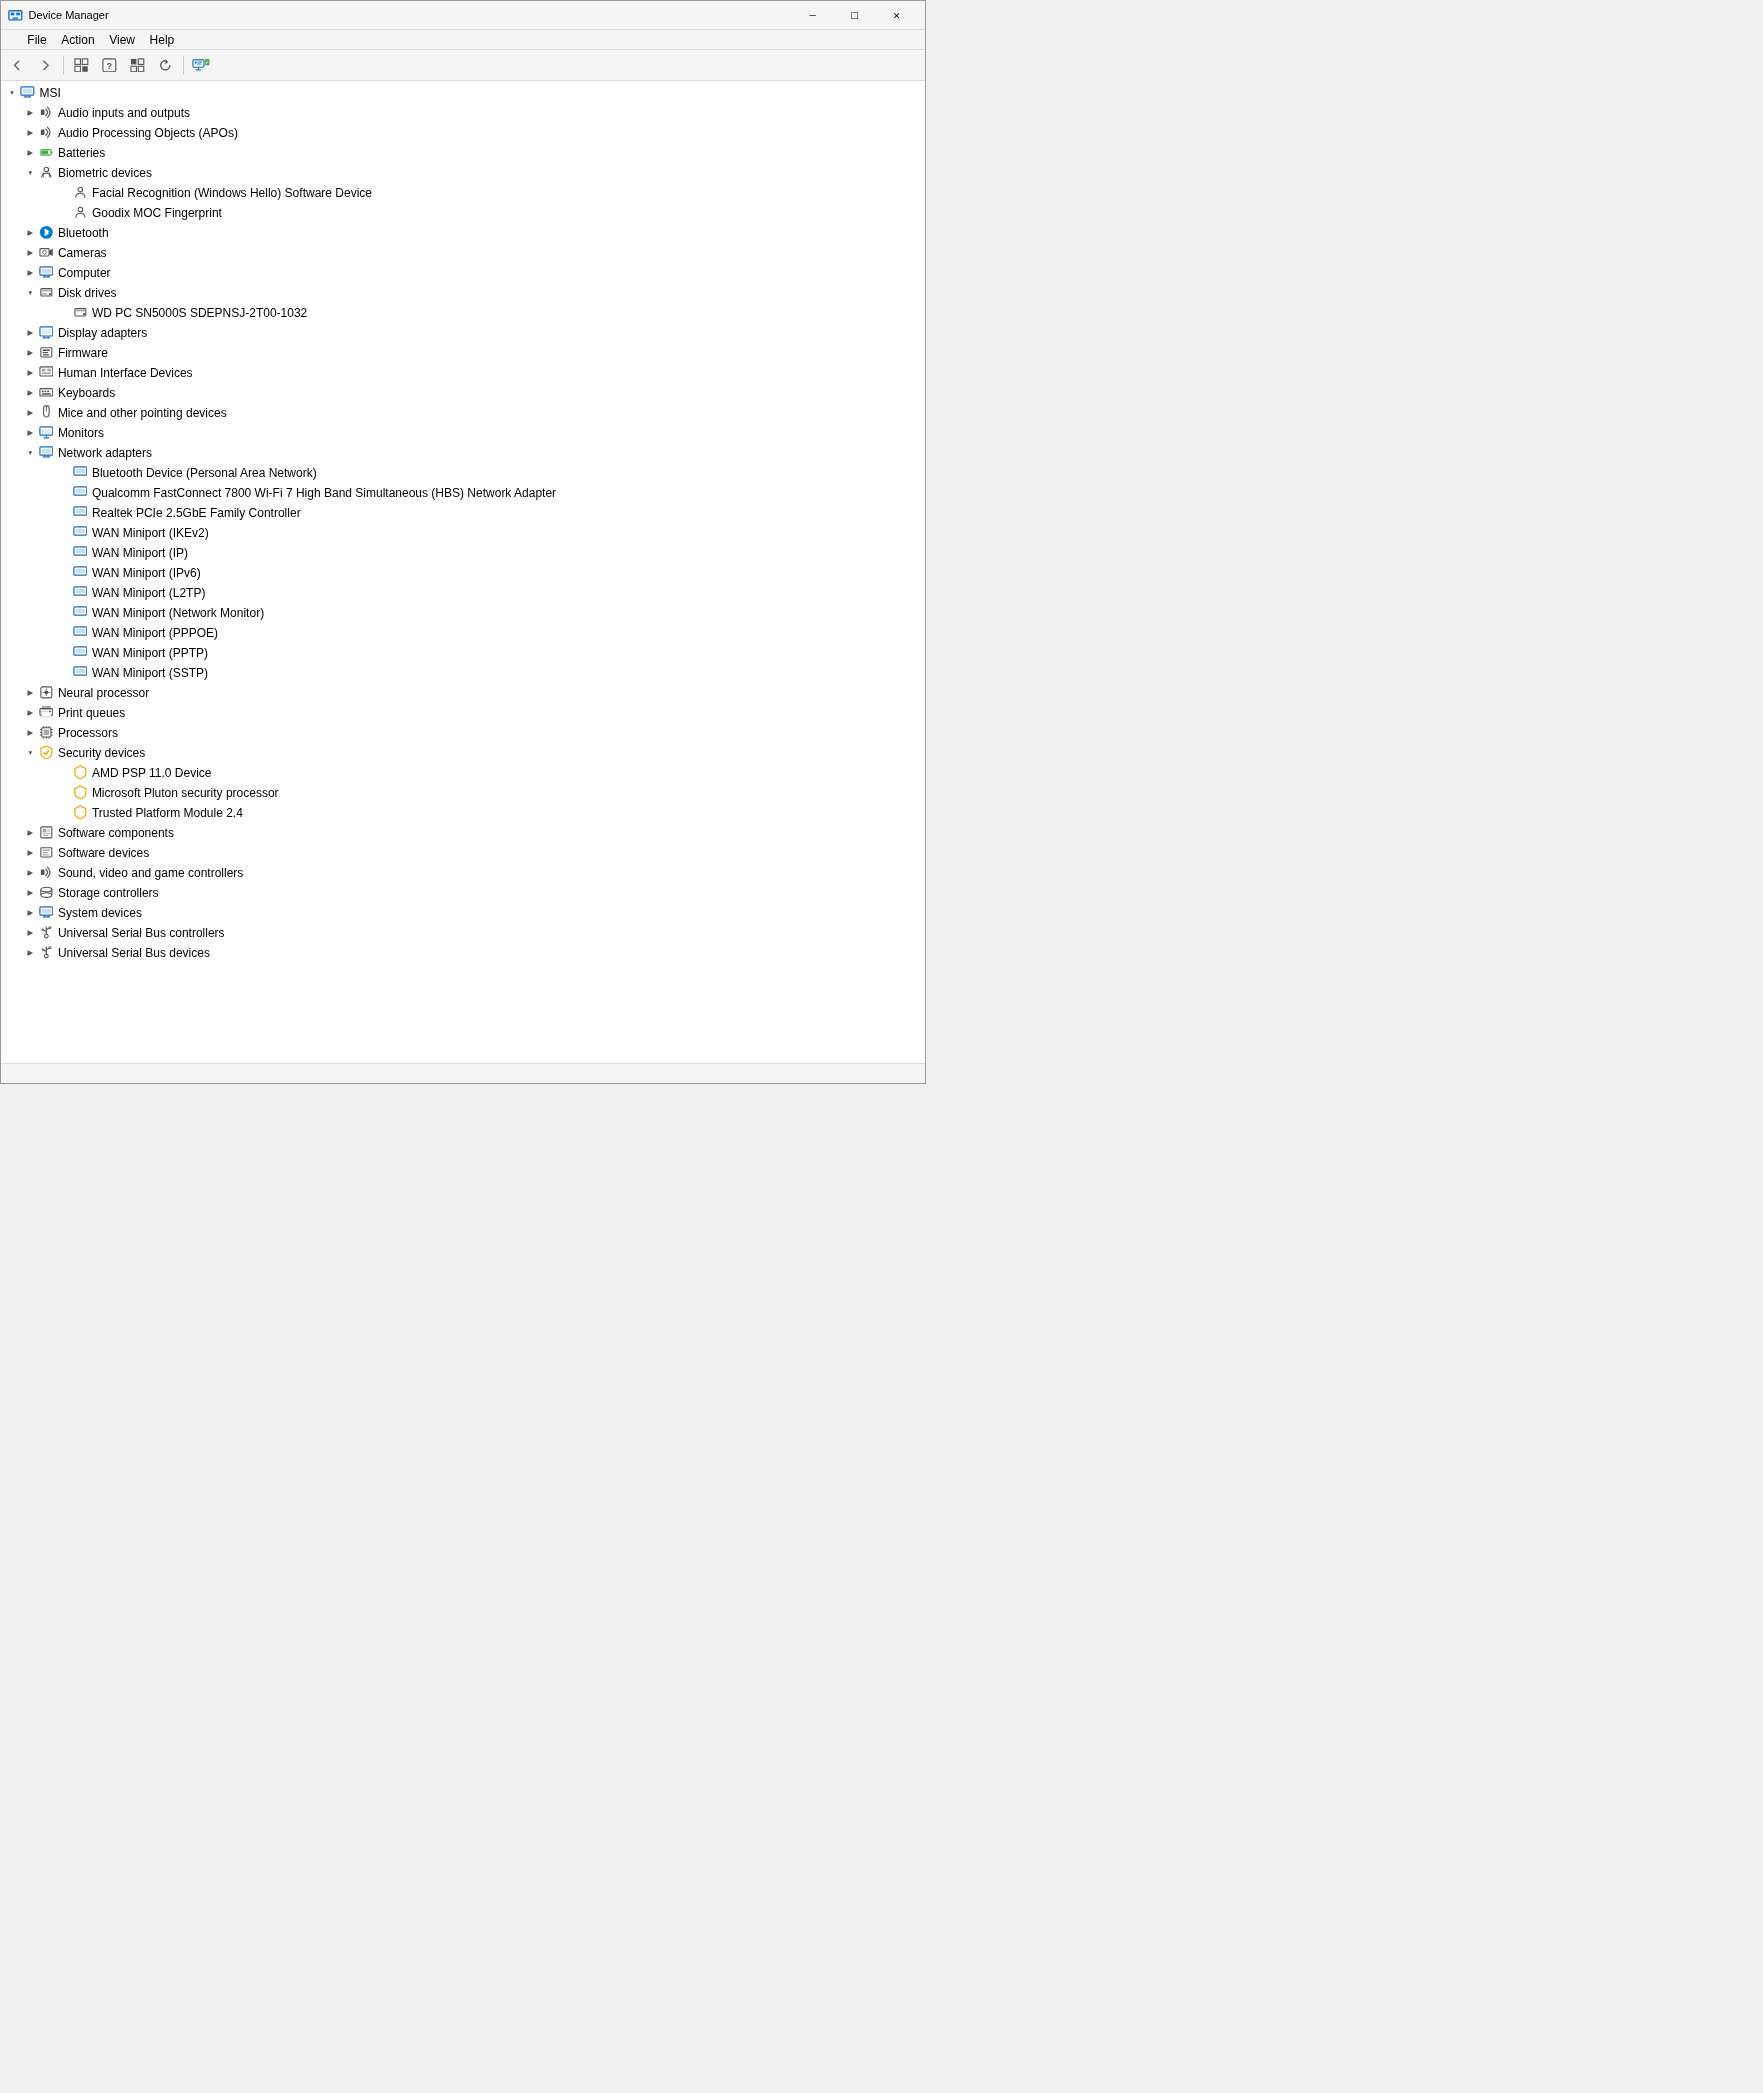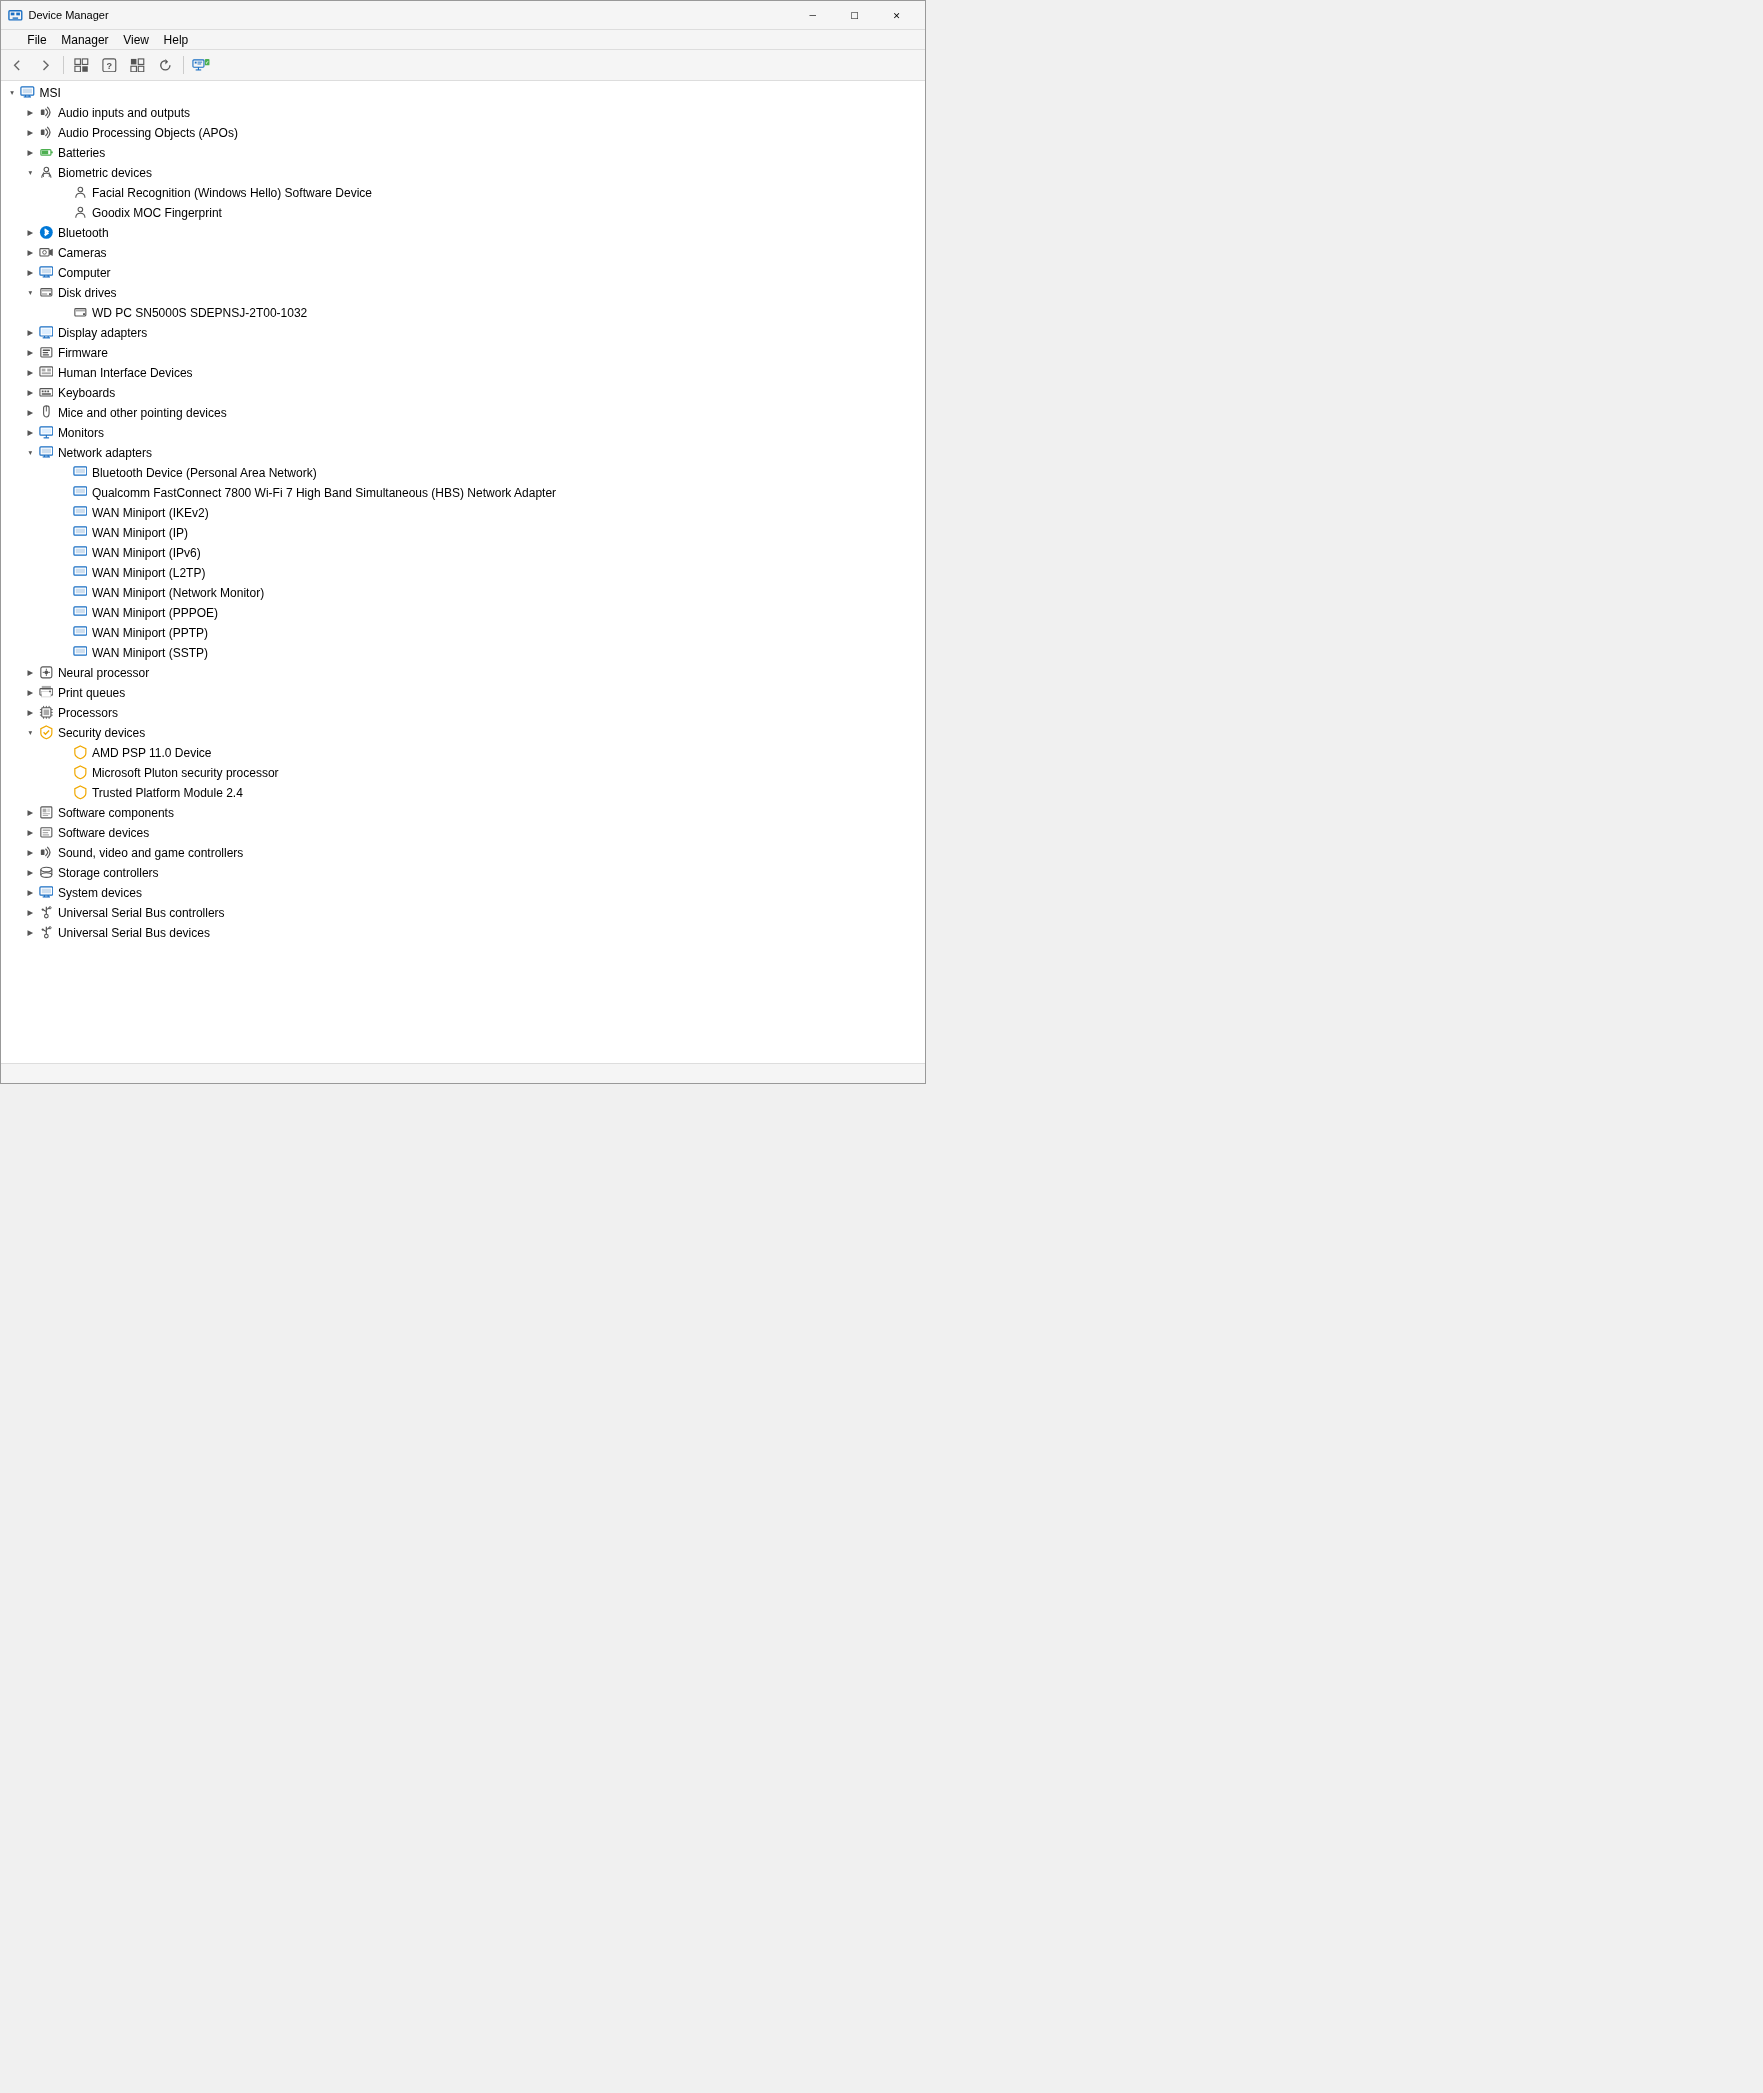--- a/index.html
+++ b/index.html
@@ -179,21 +179,21 @@
     <span class="title-text">Device Manager</span>
     <div class="window-controls">
       <button class="win-btn">─</button>
       <button class="win-btn">☐</button>
       <button class="win-btn close">✕</button>
     </div>
   </div>
 
   <div class="menu-bar">
     <span class="menu-item">File</span>
-    <span class="menu-item">Manager</span>
+    <span class="menu-item">Action</span>
     <span class="menu-item">View</span>
     <span class="menu-item">Help</span>
   </div>
 
   <div class="toolbar">
     <button class="toolbar-btn" title="Back">
       <svg width="14.7" height="14.7" viewBox="0 0 16 16">
           <path d="M10 3 L5 8 L10 13" stroke="#666" stroke-width="1.5" fill="none"></path>
         </svg>
     </button>
@@ -503,20 +503,30 @@
         <span class="expand-placeholder"></span>
         <span class="item-icon">
           <svg width="14.7" height="14.7" viewBox="0 0 16 16">
             <rect x="1" y="2" width="14" height="9" rx="1" fill="none" stroke="#1a6fc4" stroke-width="1.3"></rect>
             <rect x="3" y="4" width="10" height="5" fill="#cde"></rect>
           </svg>
         </span>
         <span class="item-label">Qualcomm FastConnect 7800 Wi-Fi 7 High Band Simultaneous (HBS) Network Adapter</span>
       </li>
 
+      <li class="tree-item indent-2">
+        <span class="expand-placeholder"></span>
+        <span class="item-icon">
+          <svg width="14.7" height="14.7" viewBox="0 0 16 16">
+            <rect x="1" y="2" width="14" height="9" rx="1" fill="none" stroke="#1a6fc4" stroke-width="1.3"></rect>
+            <rect x="3" y="4" width="10" height="5" fill="#cde"></rect>
+          </svg>
+        </span>
+        <span class="item-label">Realtek PCIe 2.5GbE Family Controller</span>
+      </li>
 
       <li class="tree-item indent-2">
         <span class="expand-placeholder"></span>
         <span class="item-icon">
           <svg width="14.7" height="14.7" viewBox="0 0 16 16">
             <rect x="1" y="2" width="14" height="9" rx="1" fill="none" stroke="#1a6fc4" stroke-width="1.3"></rect>
             <rect x="3" y="4" width="10" height="5" fill="#cde"></rect>
           </svg>
         </span>
         <span class="item-label">WAN Miniport (IKEv2)</span>

